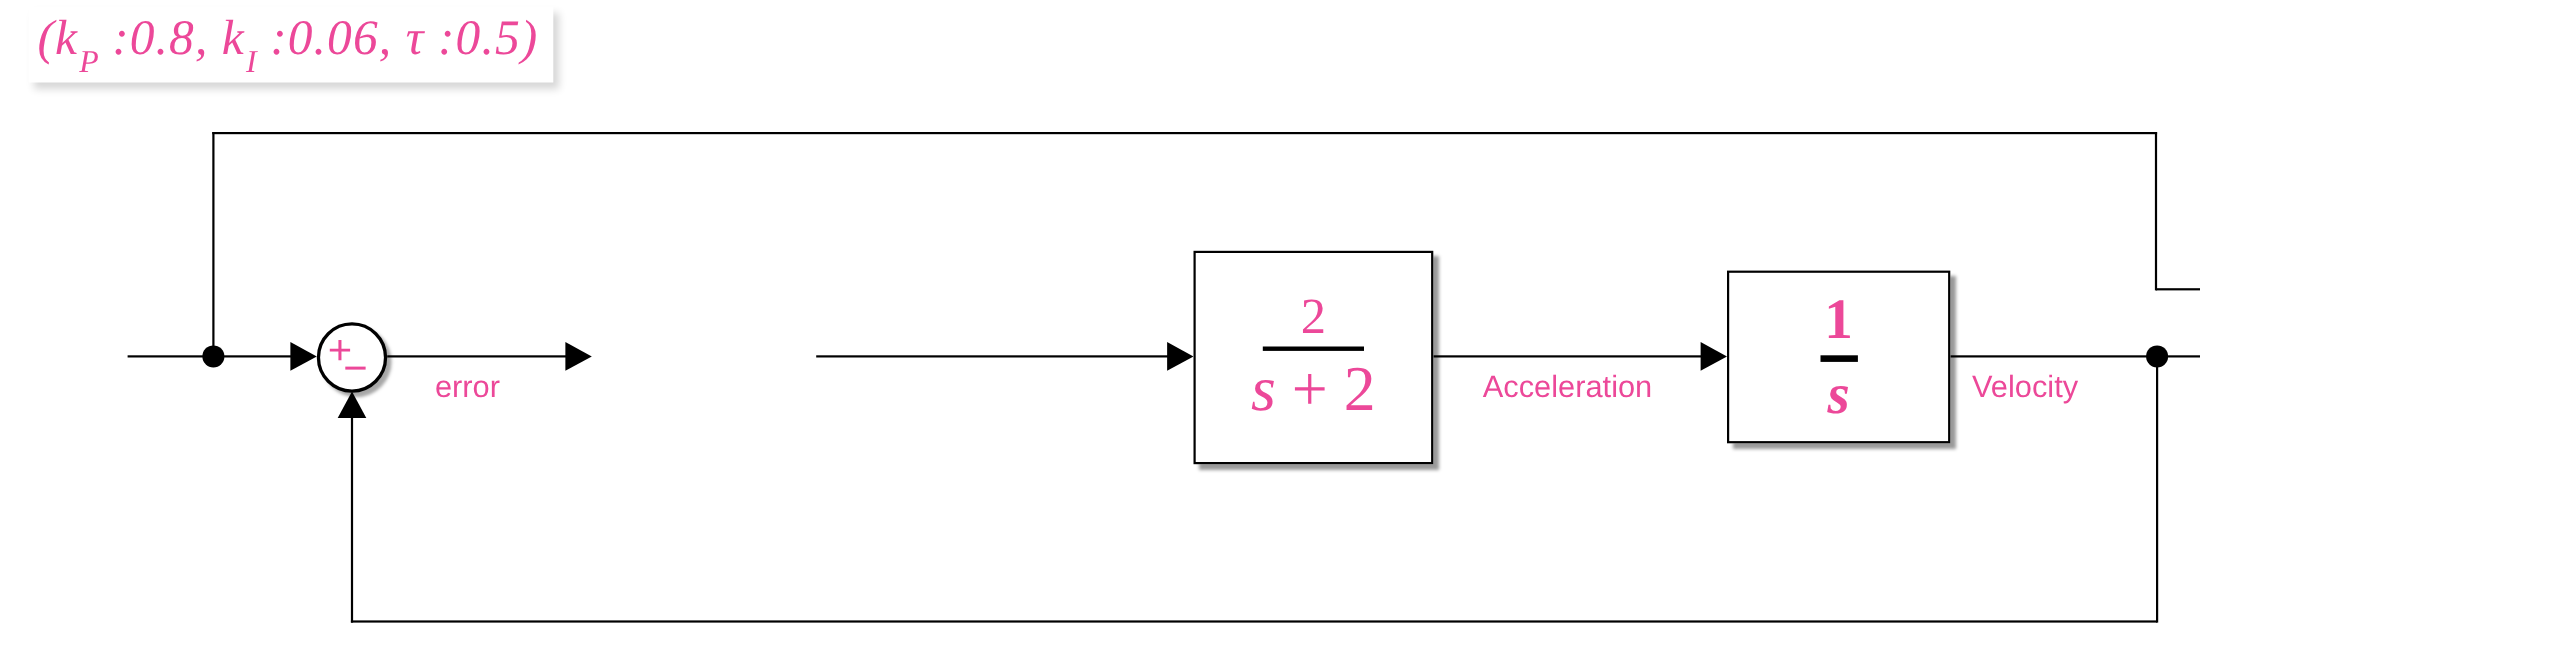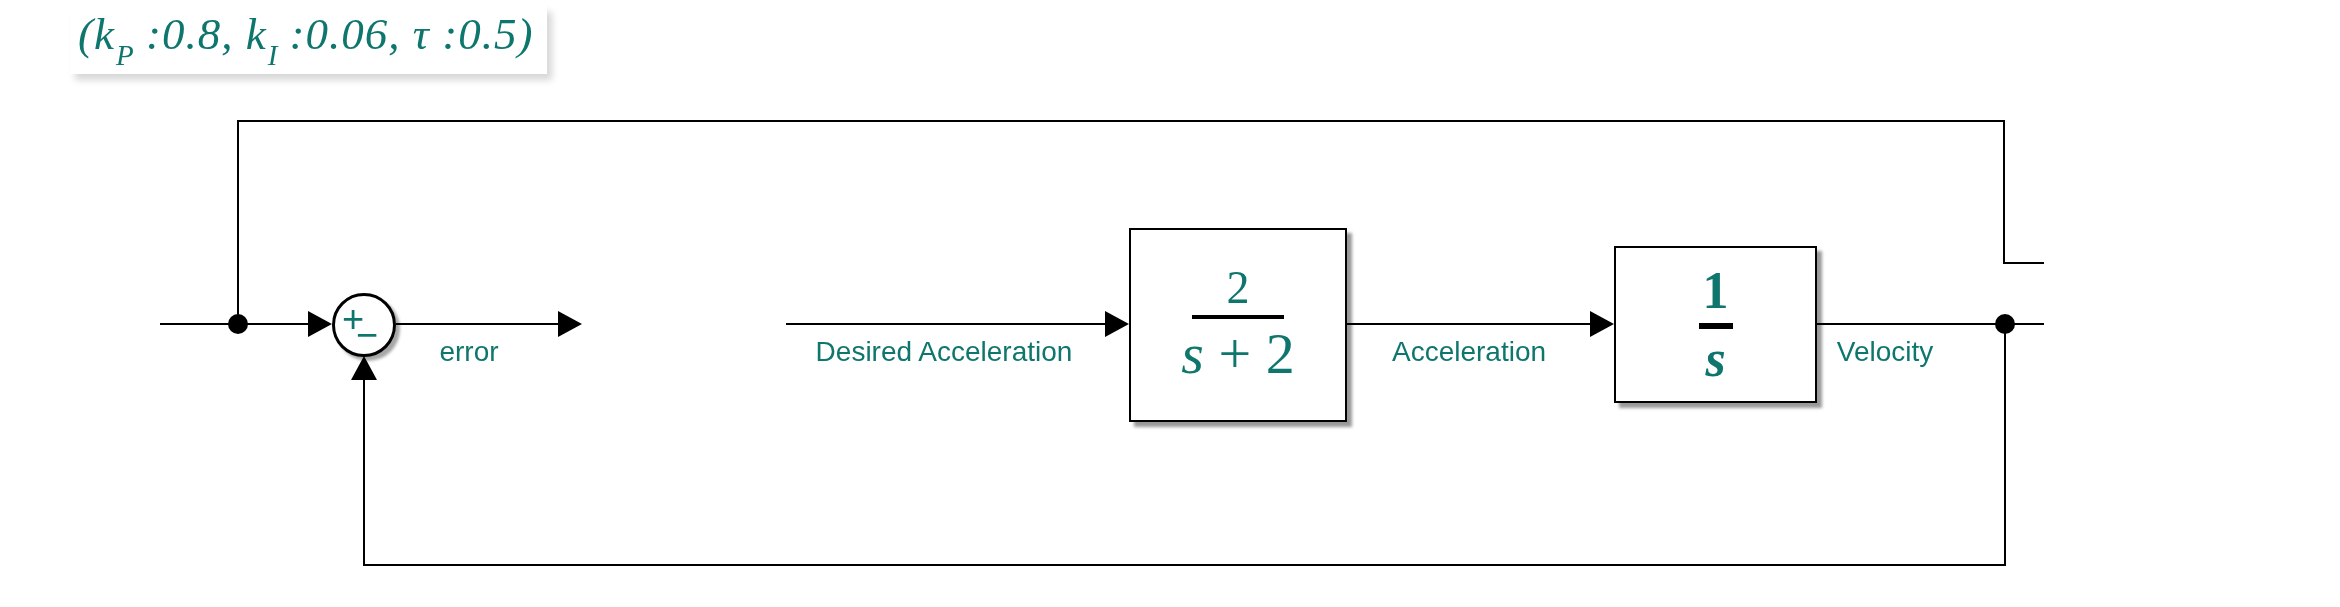--- a/index.html
+++ b/index.html
@@ -1,18 +1,18 @@
 <!DOCTYPE html>
 <html><head>
 <meta charset="utf-8">
 <style>
   html,body{margin:0;padding:0;background:#ffffff;}
   #canvas{
     position:relative;width:2000px;height:607px;background:#ffffff;
-    font-family:"Liberation Sans",sans-serif;color:#0f766e;overflow:hidden;margin-left:44px;
+    font-family:"Liberation Sans",sans-serif;color:#ec4899;overflow:hidden;
   }
   
   .annotation{
     position:absolute;left:26px;top:6px;
     font-family:"Liberation Serif",serif;font-style:italic;
     font-size:45px;letter-spacing:1px;white-space:nowrap;
     background:#fff;padding:2px 14px 8px 8px;
     box-shadow:5px 6px 7px rgba(0,0,0,0.16);
   }
   .annotation sub{font-size:29px;font-style:italic;position:relative;top:6px;left:1px;}
@@ -115,17 +115,16 @@
       <span class="bar"></span>
       <span class="den">s</span>
     </div>
   </div>
 
   <div class="block" style="left:2147px;top:224px;width:126px;height:138px;border-width:3px;">
     <div class="scope-screen"></div>
   </div>
 
   <div class="sig-label" style="left:425px;top:336px;">error</div>
-  <div class="sig-label" style="left:900px;top:336px;">Desired Acceleration</div>
   <div class="sig-label" style="left:1425px;top:336px;">Acceleration</div>
   <div class="sig-label" style="left:1841px;top:336px;">Velocity</div>
 
 </div>
 
 </body></html>

